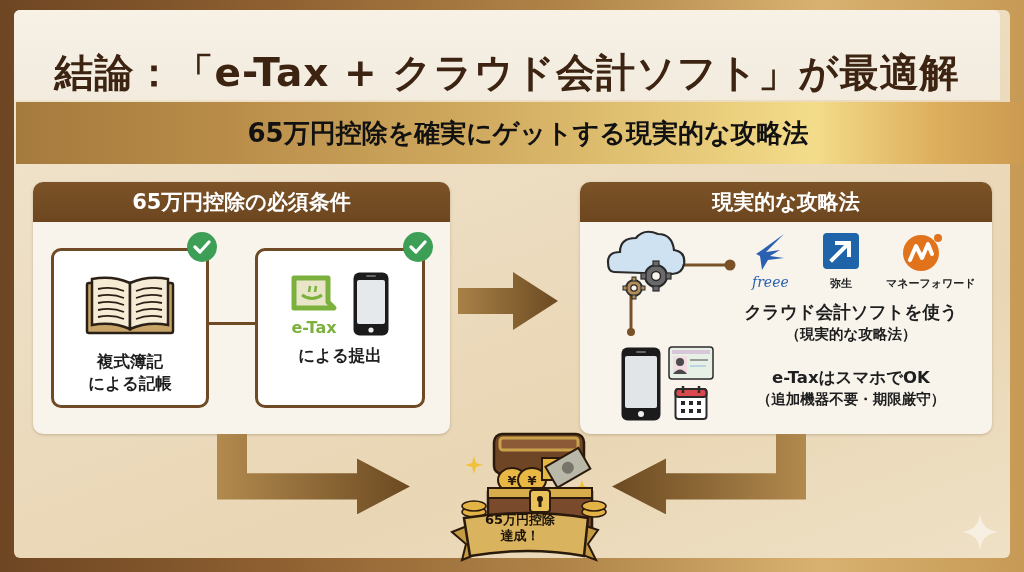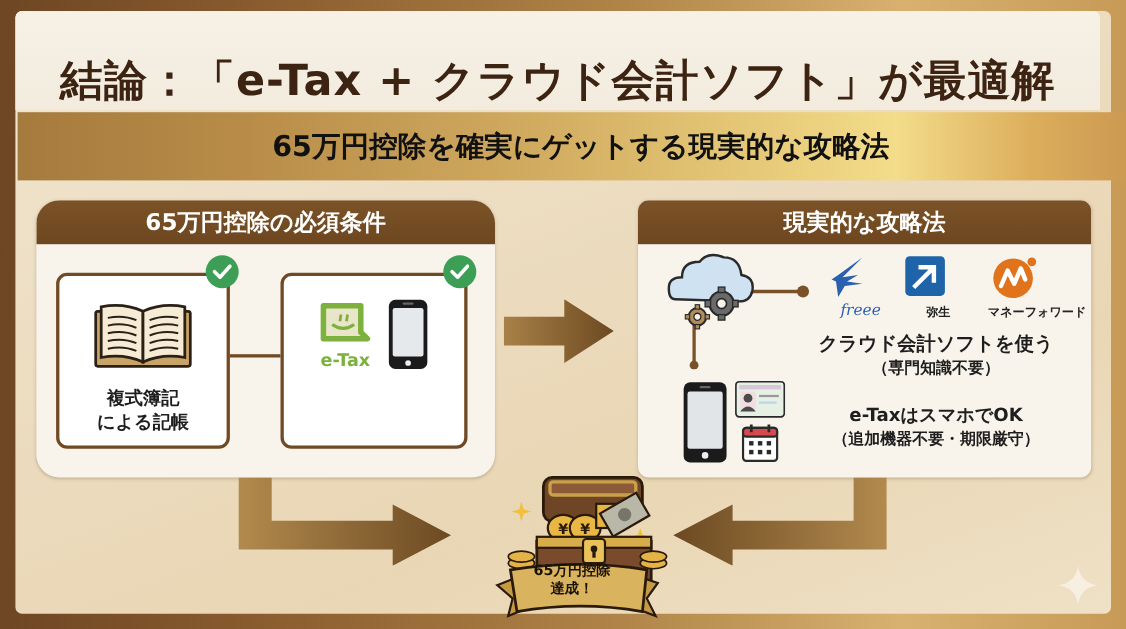--- a/index.html
+++ b/index.html
@@ -33,39 +33,39 @@
 
   .panel {
     position: absolute; background: #f8f4ec; border-radius: 10px;
     box-shadow: 0 1px 3px rgba(80,50,20,0.25); overflow: hidden;
   }
   .panel-head {
     height: 40px; background: linear-gradient(180deg, #7c5327 0%, #6d4620 100%);
     color: #fff; font-weight: bold; font-size: 21px;
     display: flex; align-items: center; justify-content: center;
   }
-  .left-panel { left: 33px; top: 182px; width: 417px; height: 252px; border-radius: 21px; }
+  .left-panel { left: 33px; top: 182px; width: 417px; height: 252px; }
   .right-panel { left: 580px; top: 182px; width: 412px; height: 252px; }
 
   .card {
     position: absolute; background: #fff; border: 3px solid #6f4a24; border-radius: 10px;
     display: flex; flex-direction: column; align-items: center;
   }
   .card1 { left: 18px; top: 66px; width: 158px; height: 160px; }
   .card2 { left: 222px; top: 66px; width: 170px; height: 160px; }
   .card-label { font-weight: bold; font-size: 16.5px; color: #1e1e1e; text-align: center; line-height: 22px; }
   .connector { position: absolute; left: 176px; top: 140px; width: 46px; height: 3px; background: #6f4a24; }
   .check {
     position: absolute; width: 30px; height: 30px; border-radius: 50%; background: #3c9f55;
     display: flex; align-items: center; justify-content: center;
   }
 
   .arrow { position: absolute; }
   .rp-text { position: absolute; text-align: center; font-weight: bold; color: #1e1e1e; }
-  .logo-label { position: absolute; font-size: 11px; font-weight: bold; color: #222; white-space: nowrap; margin-left: 12px; }
+  .logo-label { position: absolute; font-size: 11px; font-weight: bold; color: #222; white-space: nowrap; }
   .ribbon-text { font-weight: bold; font-size: 13px; color: #1a1208; text-align: center; line-height: 16px; }
 </style>
 </head>
 <body>
 
 <div class="frame"></div>
 
 <div class="title-bar">
   <span class="title-text">結論：「e-Tax + クラウド会計ソフト」が最適解</span>
 </div>
@@ -115,20 +115,21 @@
         <span style="color:#7bb13c; font-weight:bold; font-size:16px; margin-top:2px;">e-Tax</span>
       </div>
       <svg width="38" height="66" viewBox="0 0 38 66">
         <rect x="1.5" y="1.5" width="35" height="63" rx="6" fill="#1b1b1b"></rect>
         <rect x="5" y="9" width="28" height="44" rx="2" fill="#e6e9ec"></rect>
         <rect x="14" y="4" width="10" height="2" rx="1" fill="#666"></rect>
         <circle cx="19" cy="59" r="2.6" fill="#eee"></circle>
       </svg>
     </div>
     <div class="card-label" style="margin-top:8px">
+      <div>による提出</div>
     </div>
   </div>
 
   <div class="check" style="left:154px; top:50px;">
     <svg width="18" height="14" viewBox="0 0 18 14">
         <path d="M2 7 L7 12 L16 2" stroke="#fff" stroke-width="3.2" fill="none" stroke-linecap="round" stroke-linejoin="round"></path>
       </svg>
   </div>
   <div class="check" style="left:370px; top:50px;">
     <svg width="18" height="14" viewBox="0 0 18 14">
@@ -190,21 +191,21 @@
   <span class="logo-label" style="left:250px; top:94px;">弥生</span>
 
   <svg style="position:absolute; left:322px; top:50px;" width="42" height="40" viewBox="0 0 42 40">
     <circle cx="19" cy="21" r="18" fill="#e0731c"></circle>
     <path d="M8 28 L14 14 L20 26 L26 12 L30 22" stroke="#fff" stroke-width="4" fill="none" stroke-linejoin="round" stroke-linecap="round"></path>
     <circle cx="36" cy="6" r="4" fill="#e0731c"></circle>
   </svg>
   <span class="logo-label" style="left:306px; top:94px;">マネーフォワード</span>
 
   <div class="rp-text" style="left:146px; top:118px; width:250px; font-size:17.5px;">クラウド会計ソフトを使う</div>
-  <div class="rp-text" style="left:146px; top:143px; width:250px; font-size:14.5px;">（専門知識不要）</div>
+  <div class="rp-text" style="left:146px; top:143px; width:250px; font-size:14.5px;">（現実的な攻略法）</div>
   <div class="rp-text" style="left:146px; top:185px; width:250px; font-size:16.5px;">e-TaxはスマホでOK</div>
   <div class="rp-text" style="left:146px; top:208px; width:250px; font-size:14.5px;">（追加機器不要・期限厳守）</div>
 
   <svg style="position:absolute; left:40px; top:164px;" width="42" height="76" viewBox="0 0 42 76">
     <rect x="1.5" y="1.5" width="39" height="73" rx="6" fill="#1b1b1b"></rect>
     <rect x="5" y="10" width="32" height="52" rx="2" fill="#e2e5e8"></rect>
     <rect x="16" y="5" width="10" height="2" rx="1" fill="#666"></rect>
     <circle cx="21" cy="68" r="3" fill="#eee"></circle>
   </svg>
   <svg style="position:absolute; left:88px; top:164px;" width="46" height="34" viewBox="0 0 46 34">

